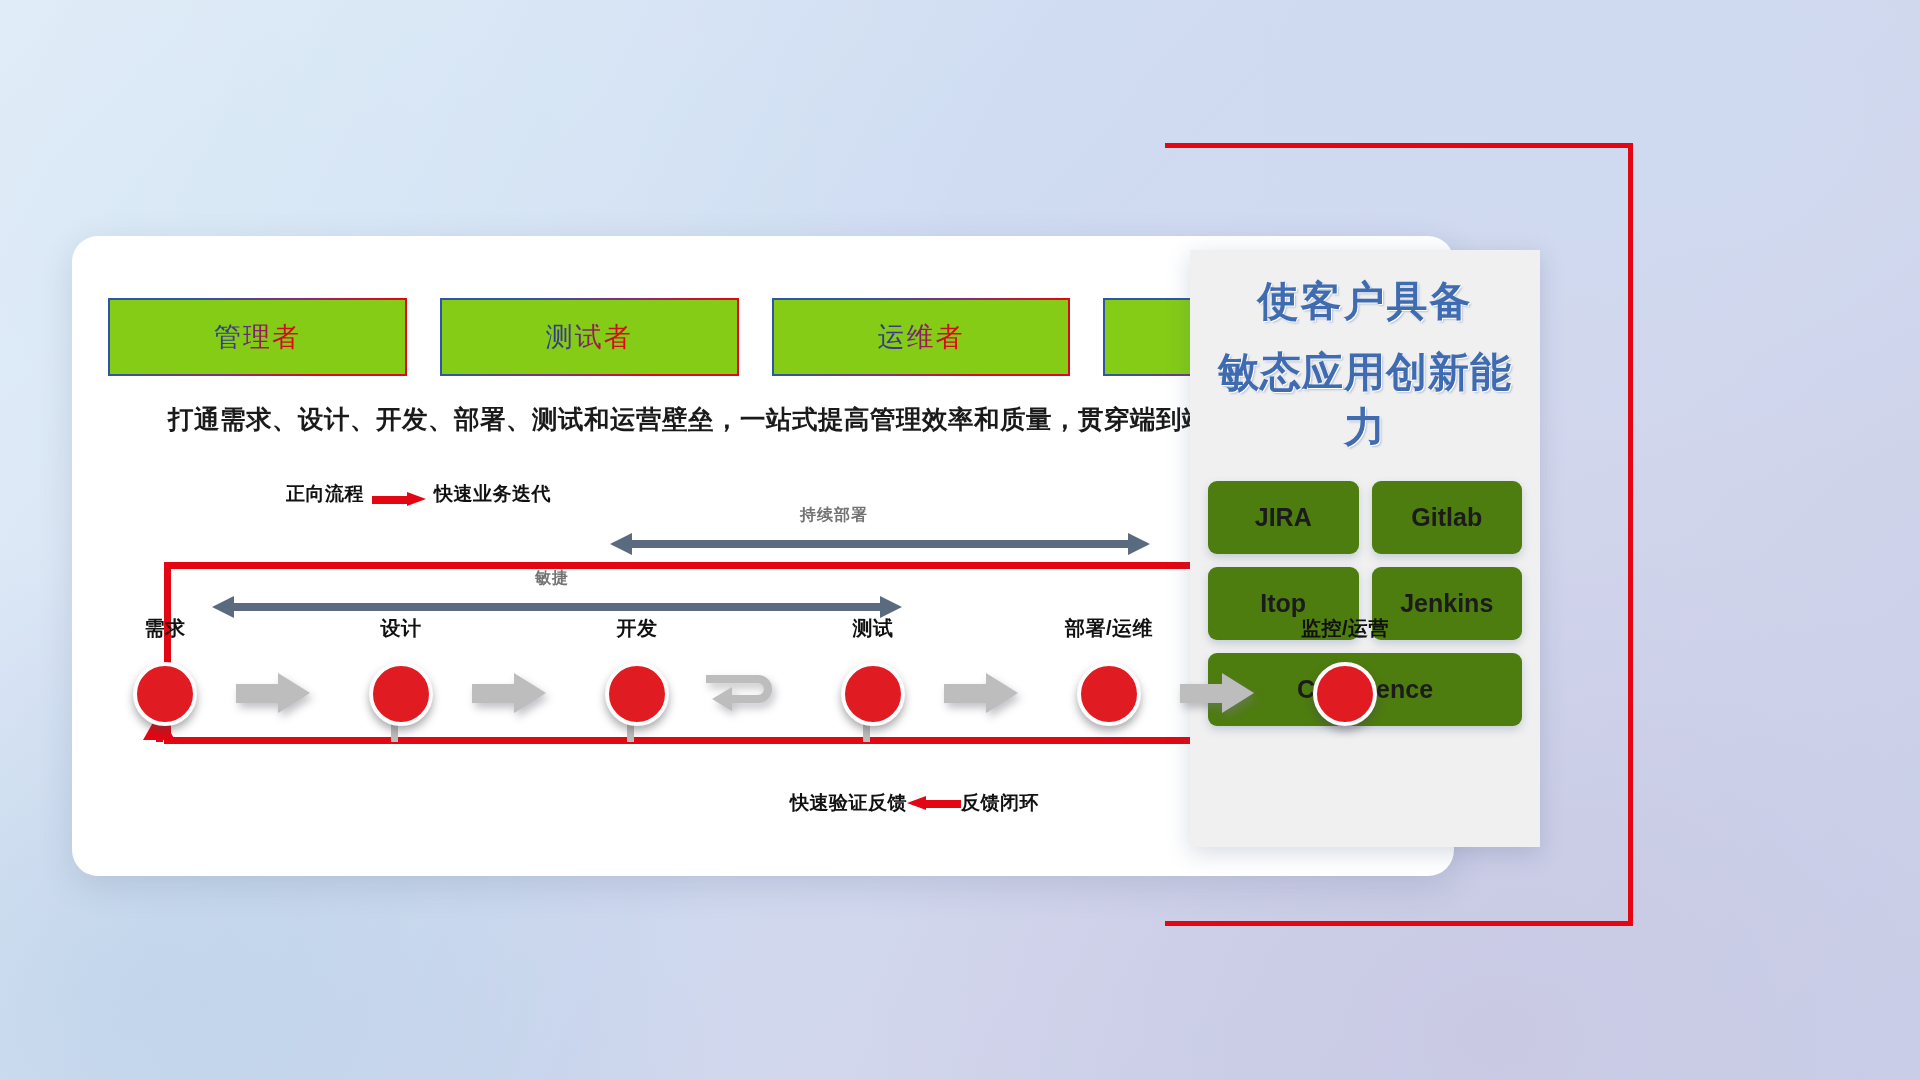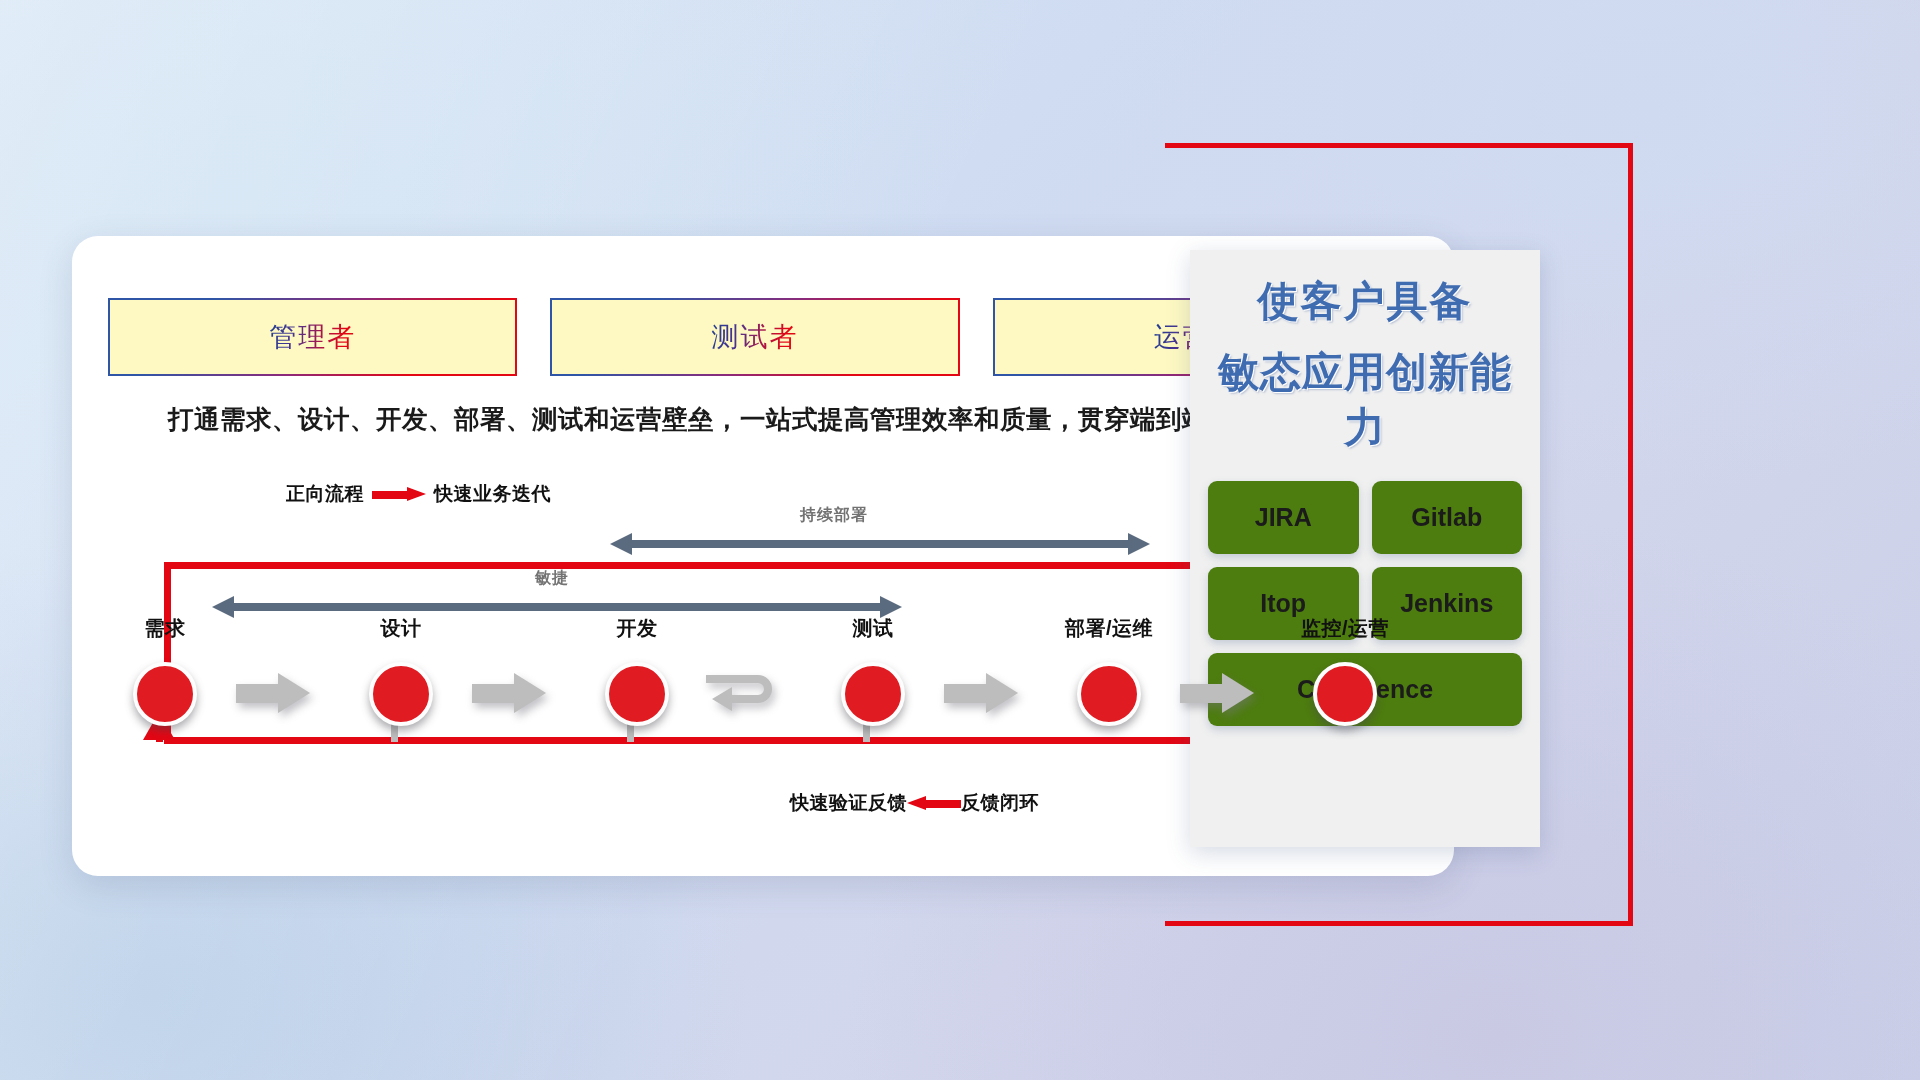--- a/index.html
+++ b/index.html
@@ -23,36 +23,36 @@
   #bracket{position:absolute;left:1165px;top:143px;width:468px;height:783px;
     border:5px solid #e30613;border-left:none;box-sizing:border-box;z-index:1;}
 
   
   #card{position:absolute;left:72px;top:236px;width:1382px;height:640px;
     background:#fff;border-radius:26px;box-shadow:0 10px 34px rgba(60,80,120,.16);z-index:3;}
 
   
   #roles{position:absolute;left:110px;top:300px;width:1290px;height:74px;
     display:flex;gap:37px;z-index:5;}
-  .role{flex:1 1 0;position:relative;background:#fef9c3;
+  .role{flex:1 1 0;position:relative;background:#84cc16;
     display:flex;align-items:center;justify-content:center;
     box-sizing:border-box;}
   .role:before{content:"";position:absolute;inset:-2px;z-index:-1;
     background:linear-gradient(135deg,#2f56a6 0%,#2f56a6 22%,#8b2a7a 52%,#e30613 78%,#e30613 100%);}
   .role-label{font-size:27px;font-weight:400;letter-spacing:2px;
     background:linear-gradient(100deg,#1f3f92 0%,#4a3390 30%,#b01444 62%,#e30613 85%);
     -webkit-background-clip:text;background-clip:text;color:transparent;
     -webkit-text-fill-color:transparent;}
 
   
   #desc{position:absolute;left:0;top:402px;width:1454px;text-align:center;
     font-size:25.5px;font-weight:bold;color:#1a1a1a;letter-spacing:.5px;z-index:5;}
 
   
-  #legend-fwd{position:absolute;left:286px;top:481px;display:flex;align-items:center;
+  #legend-fwd{position:absolute;left:286px;top:481px;display:flex;align-items:flex-end;
     gap:8px;z-index:6;}
   .legend-txt{font-size:19px;font-weight:bold;color:#111;letter-spacing:.5px;}
   .legend-arrow{width:54px;height:15px;position:relative;}
   .legend-arrow .shaft{position:absolute;left:0;top:4px;width:36px;height:8px;background:#e30613;}
   .legend-arrow .head{position:absolute;right:0;top:0;width:0;height:0;
     border-top:7.5px solid transparent;border-bottom:7.5px solid transparent;
     border-left:19px solid #e30613;}
   .legend-arrow.rev .shaft{left:18px;}
   .legend-arrow.rev .head{right:auto;left:0;border-left:none;border-right:19px solid #e30613;}
 
@@ -132,20 +132,23 @@
 <div id="card"></div>
 
 <div id="roles">
   <div class="role">
     <span class="role-label">管理者</span>
   </div>
   <div class="role">
     <span class="role-label">测试者</span>
   </div>
   <div class="role">
+    <span class="role-label">运维者</span>
+  </div>
+  <div class="role">
     <span class="role-label">运营者</span>
   </div>
 </div>
 
 <div id="desc">打通需求、设计、开发、部署、测试和运营壁垒，一站式提高管理效率和质量，贯穿端到端全流程</div>
 
 <div id="legend-fwd">
   <span class="legend-txt">正向流程</span>
   <span class="legend-arrow">
     <span class="shaft"></span>

